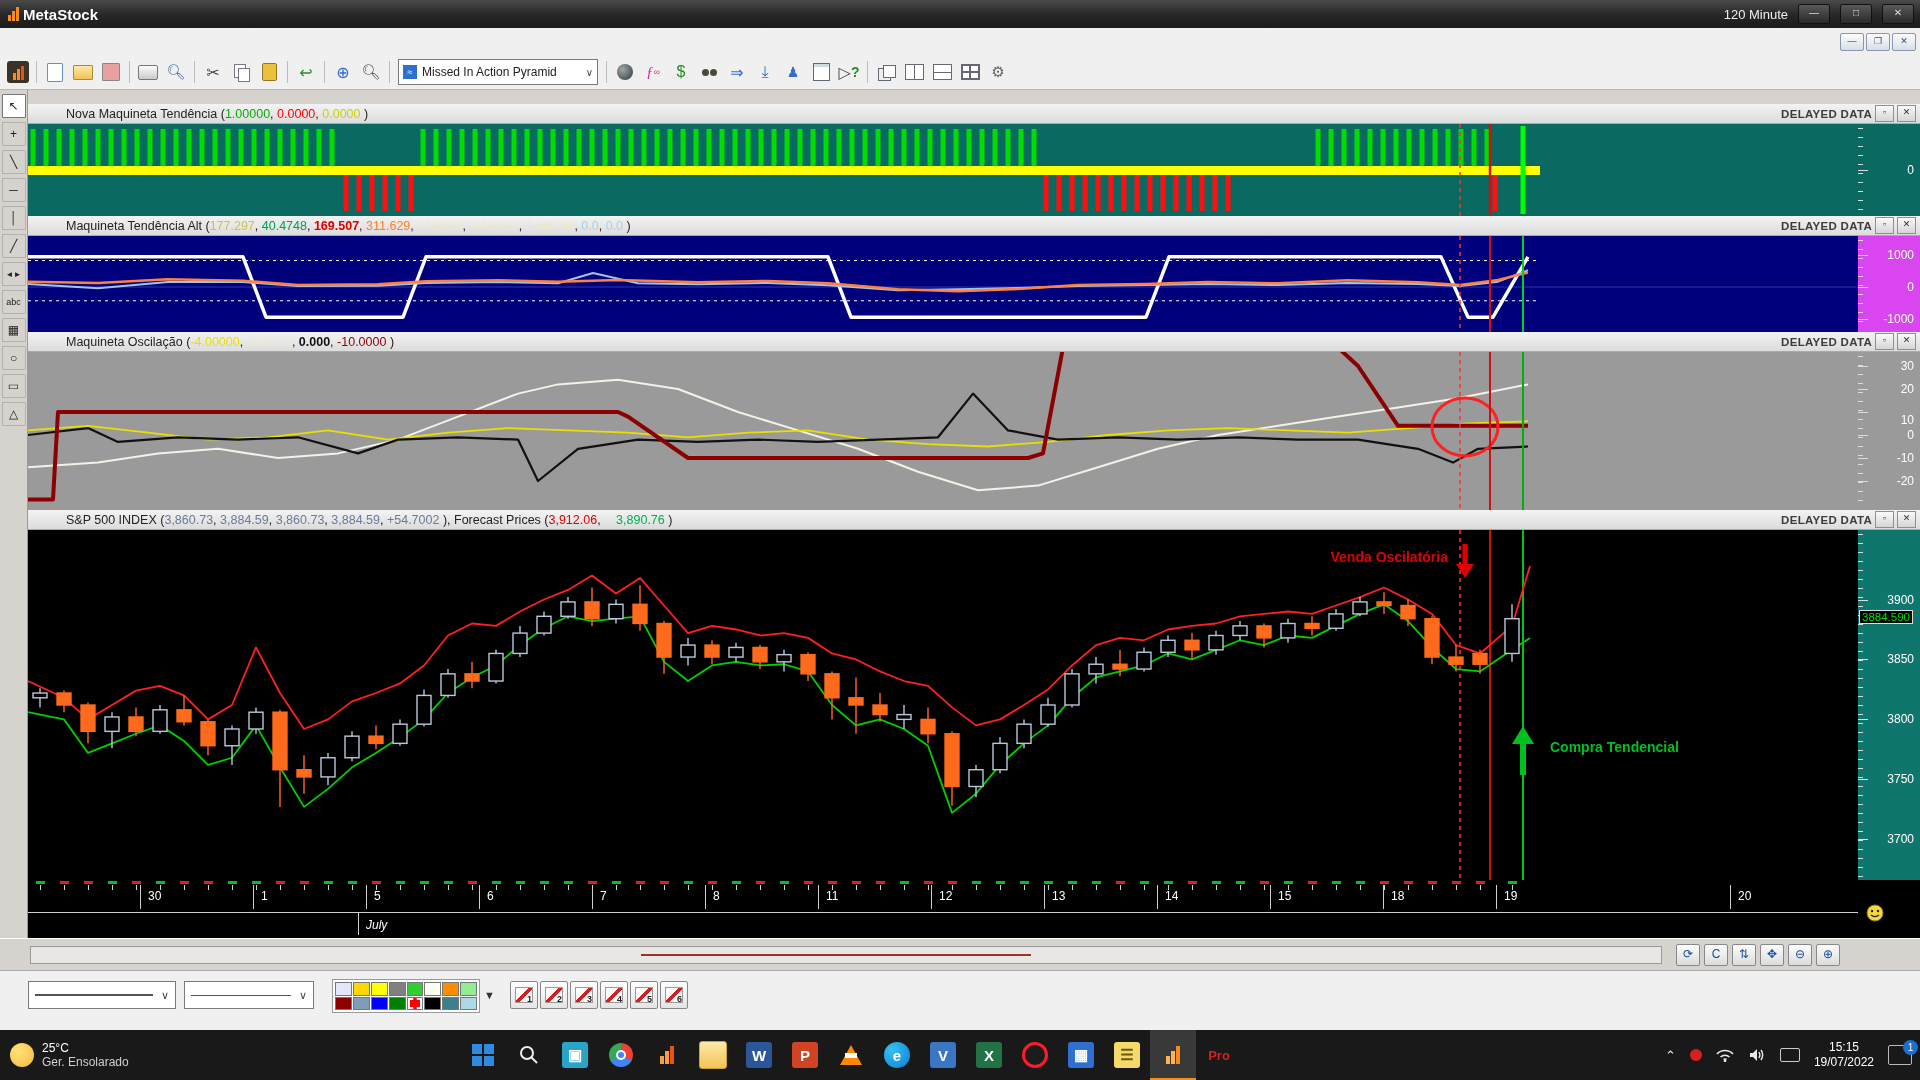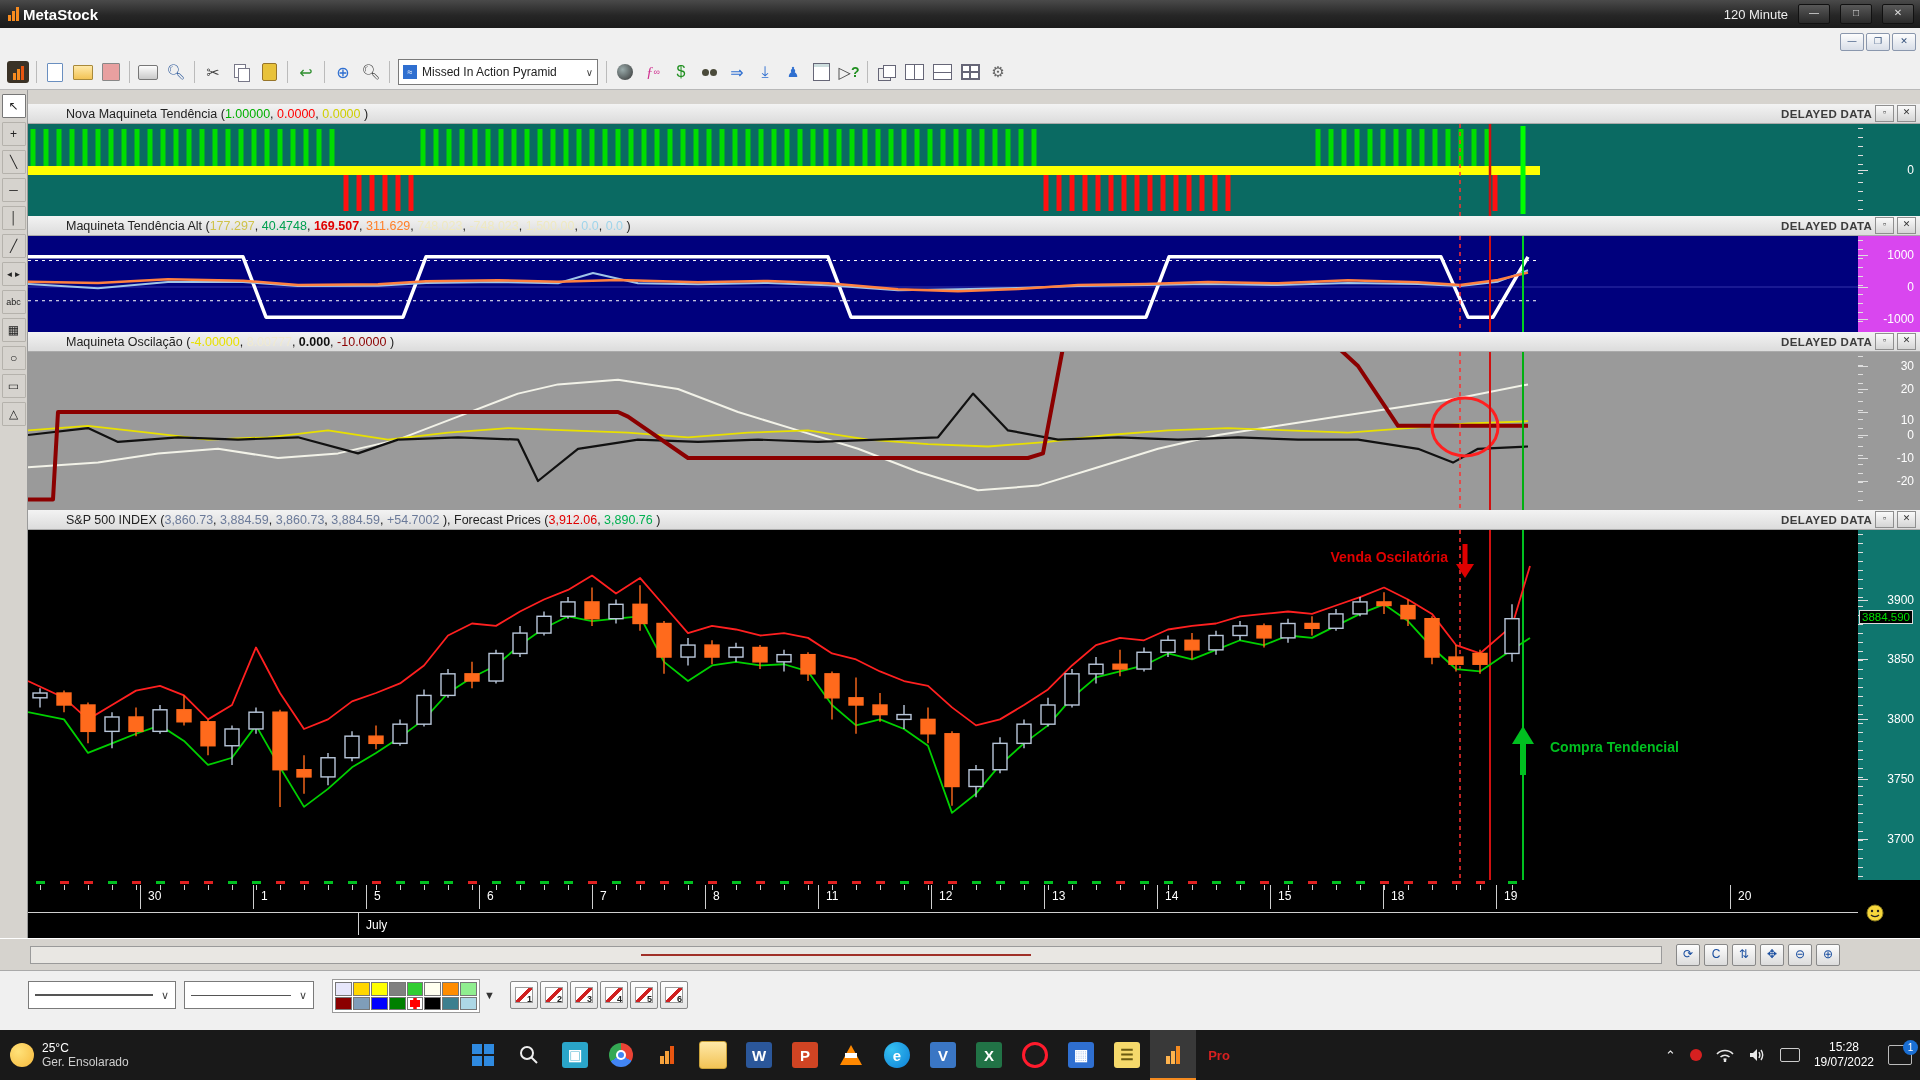--- a/index.html
+++ b/index.html
@@ -53,21 +53,21 @@
   .pscale{left:1858px;width:62px;color:#fff;font-size:12px;}
   .pscale .slab{position:absolute;right:6px;transform:translateY(-50%);}
   .pscale .stick{position:absolute;left:0;height:1px;background:#ddd;}
   
   #xaxis{left:28px;top:880px;width:1892px;height:58px;background:#000;color:#fff;font-size:12px;}
   .xlab{position:absolute;top:9px;}
   .xsep{position:absolute;top:5px;width:1px;height:24px;background:#cfcfcf;}
   .xtick{position:absolute;top:5px;width:1px;height:5px;background:#cfcfcf;}
   .sigdash{position:absolute;top:1px;height:3px;width:9px;}
   #monthline{position:absolute;left:0;top:32px;width:1830px;height:1px;background:#cfcfcf;}
-  #monthlab{position:absolute;top:38px;}
+  #monthlab{position:absolute;top:38px;font-style:italic;}
   #monthsep{position:absolute;top:33px;width:1px;height:22px;background:#cfcfcf;}
   
   #scrollrow{left:0;top:938px;width:1920px;height:32px;background:#d6d3ce;border-top:1px solid #fff;display:flex;align-items:center;}
   #scrolltrack{position:relative;margin-left:30px;width:1630px;height:16px;background:#e9e7e3;border:1px solid #9a9a9a;}
   #scrollline{position:absolute;left:610px;top:7px;width:390px;height:2px;background:#a03028;}
   .scbtn{width:22px;height:20px;margin-left:4px;background:linear-gradient(#fdfdfd,#dcdcdc);border:1px solid #888;
     font-size:12px;text-align:center;line-height:18px;color:#1b4fa0;border-radius:2px;}
   
   #bottombar{left:0;top:970px;width:1920px;height:60px;background:#f0f0f0;border-top:1px solid #aaa;}
   .lsel{position:absolute;top:10px;height:28px;background:#fff;border:1px solid #7a7a7a;display:flex;align-items:center;padding:0 6px;box-sizing:border-box;}
@@ -524,21 +524,21 @@
       <span style="color: rgb(107, 122, 153);">3,860.73</span>
       <span style="white-space: pre;">, </span>
       <span style="color: rgb(107, 122, 153);">3,884.59</span>
       <span style="white-space: pre;">, </span>
       <span style="color: rgb(107, 122, 153);">+54.7002</span>
       <span style="white-space: pre;"> )</span>
       <span style="white-space: pre;">, Forecast Prices </span>
       <span>(</span>
       <span style="color: rgb(224, 0, 0);">3,912.06</span>
       <span style="white-space: pre;">, </span>
-      <span style="color: rgb(0, 176, 80);">3,890.76</span>
+      <span style="color: rgb(0, 176, 80); margin-left: 12px;">3,890.76</span>
       <span style="white-space: pre;"> )</span>
       <span class="delayed">DELAYED DATA</span>
       <span class="phbtn">▫</span>
       <span class="phbtn">✕</span>
     </div>
   <div class="abs pplot" id="pplot4" style="top: 530px; height: 350px; width: 1830px; background: rgb(0, 0, 0);">
       <svg width="1830" height="350">
         <line x1="1432" y1="0" x2="1432" y2="350" stroke="#ff3030" stroke-width="1.5" stroke-dasharray="4,4"></line>
         <line x1="1462" y1="0" x2="1462" y2="350" stroke="#d01010" stroke-width="2"></line>
         <line x1="1495" y1="0" x2="1495" y2="350" stroke="#00c020" stroke-width="2"></line>
@@ -1048,21 +1048,21 @@
       <svg width="18" height="14">
           <path d="M1 6 A11 11 0 0 1 17 6 M4.5 9 A7 7 0 0 1 13.5 9 M7.5 11.5 A3 3 0 0 1 10.5 11.5" stroke="#e8e8e8" stroke-width="1.6" fill="none"></path>
           <circle cx="9" cy="13" r="1.3" fill="#e8e8e8"></circle>
         </svg>
       <svg width="18" height="14">
           <path d="M2 5h3l4-4v12l-4-4H2z" fill="#e8e8e8"></path>
           <path d="M11 4 A6 6 0 0 1 11 10 M13 2 A9 9 0 0 1 13 12" stroke="#e8e8e8" stroke-width="1.4" fill="none"></path>
         </svg>
       <span style="width:18px;height:12px;border:1px solid #ccc;border-radius:2px;display:inline-block"></span>
       <span id="clock">
-        <span>15:28</span><br>
+        <span>15:15</span><br>
         <span>19/07/2022</span>
       </span>
       <span id="notif">
         <span class="badge">1</span>
       </span>
     </div>
   </div>
 </div>
 
 </body></html>

